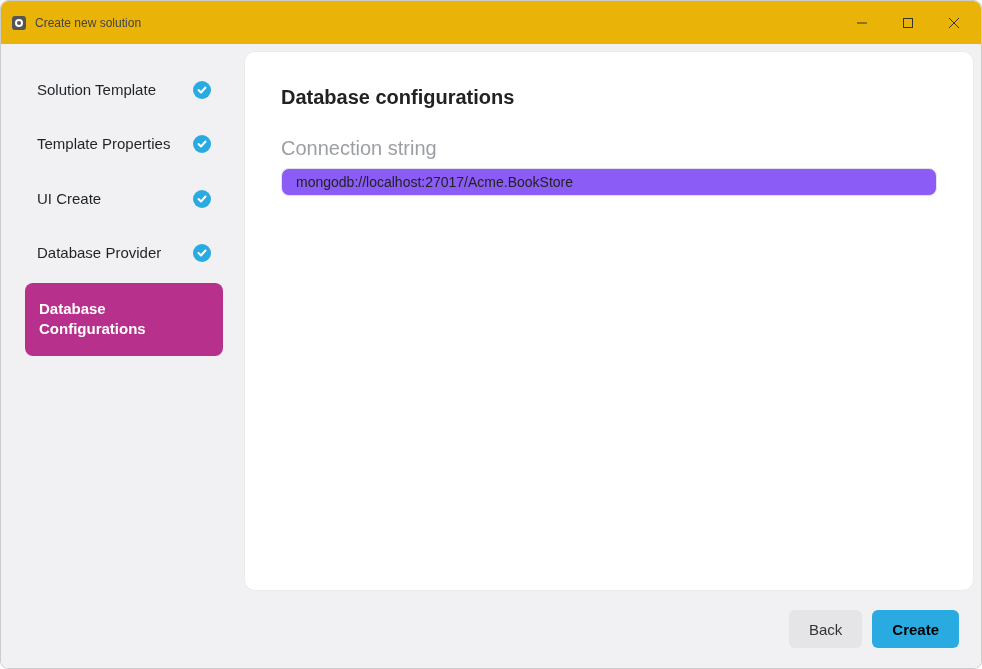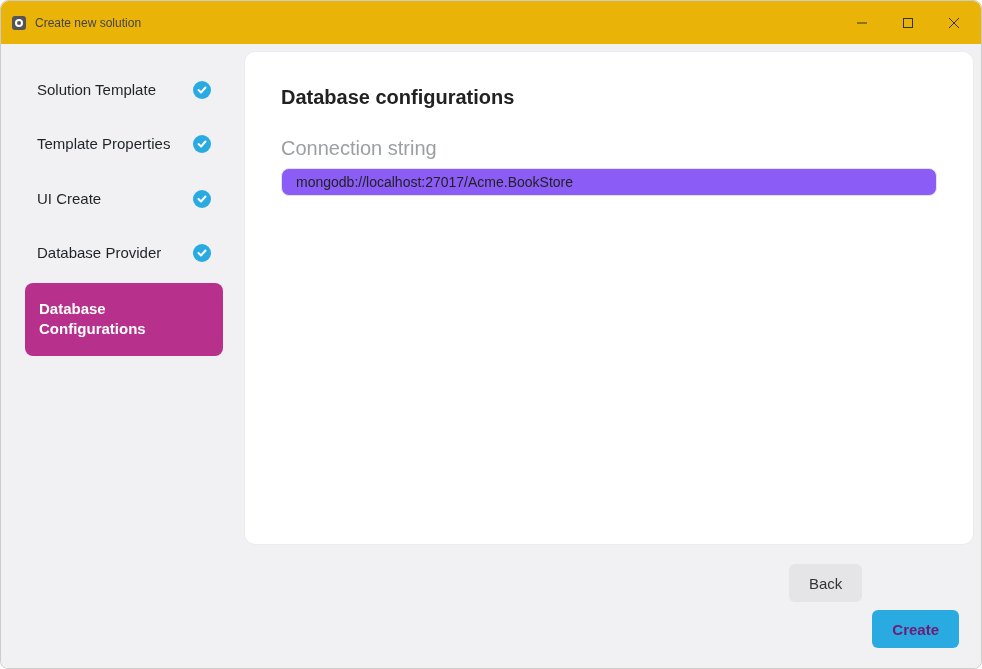--- a/index.html
+++ b/index.html
@@ -19,21 +19,21 @@
     .step .check { width: 18px; height: 18px; flex: 0 0 18px; border-radius: 50%; background: #29abe2; display: flex; align-items: center; justify-content: center; }
     .step .check svg { width: 10px; height: 10px; }
     .step .label { flex: 1; padding-right: 10px; line-height: 1.35; }
     .main-panel { flex: 1; margin: 6px 6px 6px 0; background: #fff; border-radius: 10px; padding: 34px 36px; box-shadow: 0 0 0 1px rgba(0,0,0,0.02); }
     .main-panel h1 { font-size: 20px; font-weight: 600; color: #222; margin-bottom: 28px; }
     .field-label { font-size: 20px; color: #9b9ea3; margin-bottom: 8px; }
     .field-input { width: 100%; height: 28px; background: #8b5cf6; border: 1px solid #e3e3e5; border-radius: 8px; padding: 0 14px; font-size: 14px; color: #222; outline: none; }
     .footer { display: flex; justify-content: flex-end; padding: 14px 20px 18px; gap: 10px; }
     .btn { height: 38px; padding: 0 20px; border-radius: 6px; border: none; font-size: 15px; cursor: pointer; font-weight: 500; display: inline-flex; align-items: center; justify-content: center; }
     .btn-secondary { background: #e5e5e7; color: #333; }
-    .btn-primary { background: #29abe2; color: #701a75; font-weight: 600; margin-top: 46px; }
+    .btn-primary { background: #29abe2; color: #000000; font-weight: 600; }
   </style>
 </head>
 <body>
 
 <div class="window">
   <div class="titlebar">
     <span class="app-icon">
       <svg viewBox="0 0 16 16" width="16" height="16">
           <rect x="1" y="1" width="14" height="14" rx="3" fill="#555"></rect>
           <circle cx="8" cy="8" r="4" fill="#fff"></circle>

